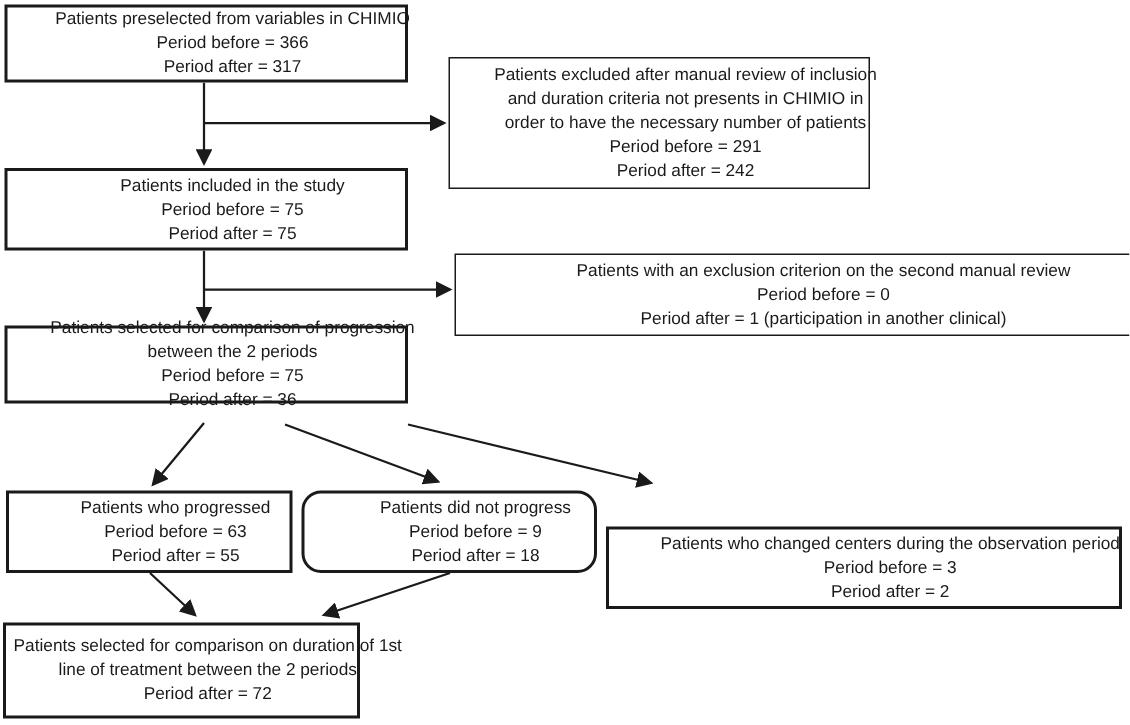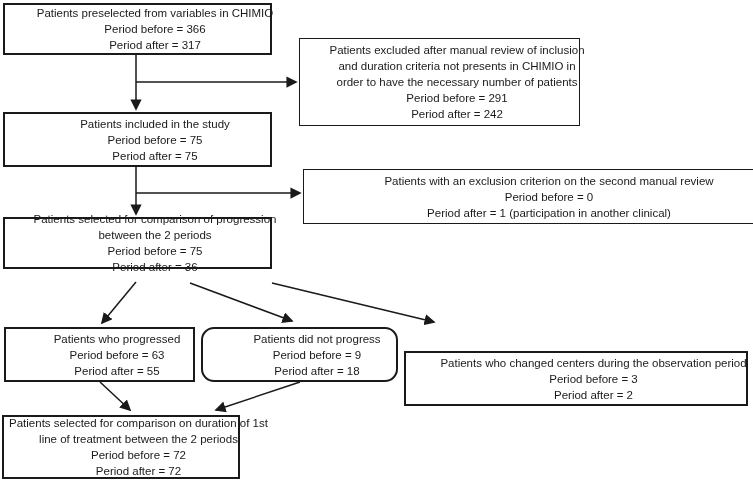--- a/index.html
+++ b/index.html
@@ -103,17 +103,16 @@
 
   <div class="box main" style="left:404px; top:327px; width:344px; height:55px;margin-top:24px;">
     <div class="ln">Patients who changed centers during the observation period</div>
     <div class="ln">Period before = 3</div>
     <div class="ln">Period after = 2</div>
   </div>
 
   <div class="box main" style="left:2px; top:415px; width:238px; height:64px;">
     <div class="ln">Patients selected for comparison on duration of 1st</div>
     <div class="ln">line of treatment between the 2 periods</div>
-    <div class="ln">Period before = 72</div>
     <div class="ln">Period after = 72</div>
   </div>
 
 </div>
 
 </body></html>

